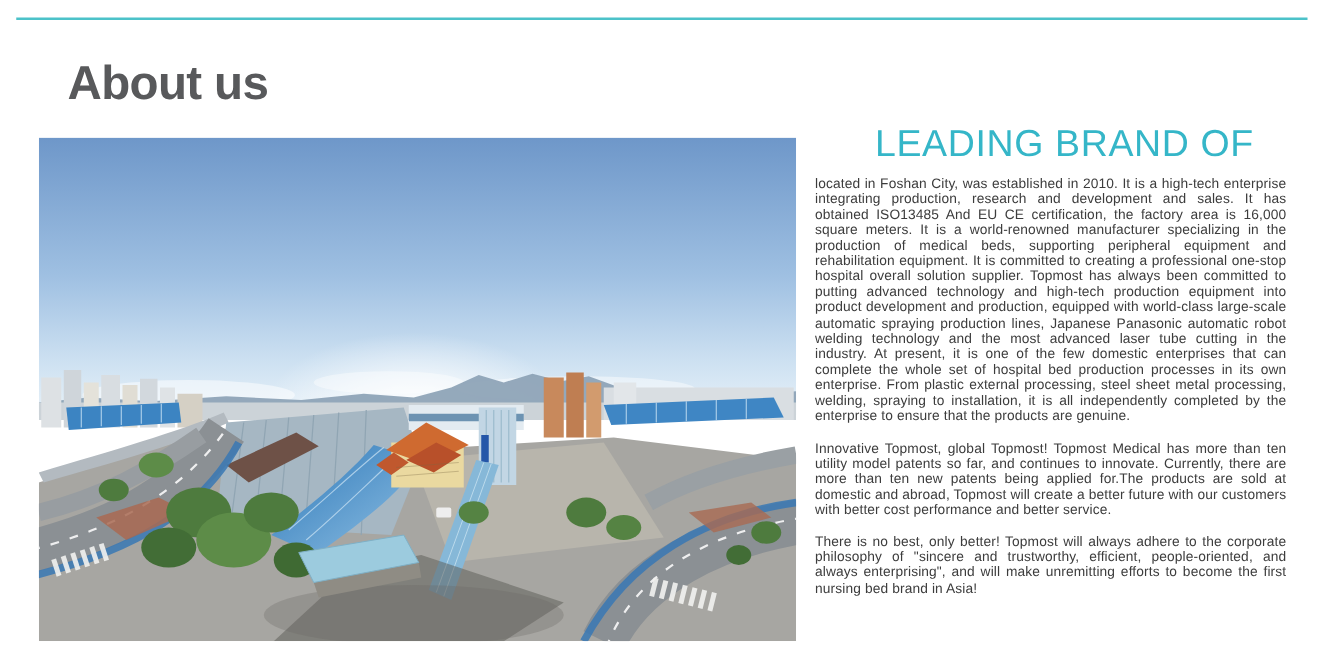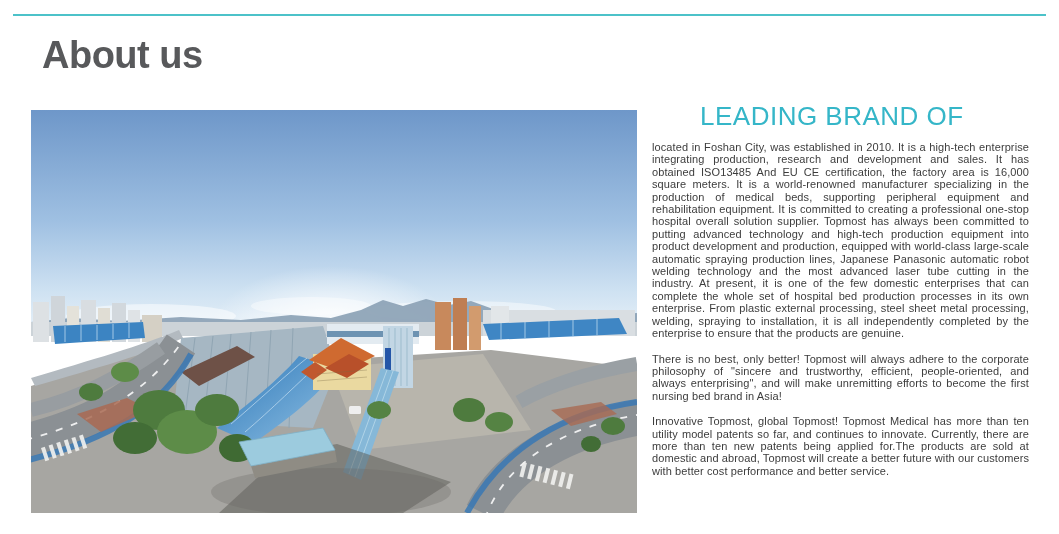--- a/index.html
+++ b/index.html
@@ -5,34 +5,34 @@
   html,body{margin:0;padding:0;background:#ffffff;}
   .page{
     position:relative;width:1059px;height:534px;background:#ffffff;
     font-family:"Liberation Sans",sans-serif;overflow:hidden;
   }
   .top-rule{
     position:absolute;left:13px;right:13px;top:14px;height:2px;
     background:#4cc2c9;
   }
   .page-title{
-    position:absolute;left:42px;top:34px;margin:0;
+    position:absolute;left:42px;top:34px;margin:12px;
     font-size:38px;font-weight:bold;letter-spacing:-0.5px;color:#58595b;
   }
   .panorama{
     position:absolute;left:31px;top:110px;width:606px;height:403px;margin:0;
     overflow:hidden;
   }
   .panorama svg{display:block;width:606px;height:403px;}
   .content-col{
     position:absolute;left:652px;top:104px;width:377px;
   }
   .section-heading{
     margin:0 0 13px 48px;
-    font-size:26px;line-height:24px;font-weight:400;letter-spacing:0.5px;
+    font-size:30px;line-height:24px;font-weight:400;letter-spacing:0.5px;
     color:#35b6c8;
   }
   .content-col p{
     margin:13px 0 12px 0;
     font-size:11px;line-height:12.4px;letter-spacing:0.1px;
     color:#3c3c3c;text-align:justify;
   }
 </style>
 </head>
 <body>
@@ -179,17 +179,17 @@
       <polygon points="220,356 304,340 306,352 224,368" fill="#8f8c84"></polygon>
       <polygon points="208,332 292,318 304,340 220,356" fill="#9ccbde" stroke="#7fb0c6" stroke-width="0.8"></polygon>
     </svg>
   </figure>
 
   <section class="content-col">
     <h2 class="section-heading">
       <div>LEADING BRAND OF</div>
     </h2>
     <p>located in Foshan City, was established in 2010.  It is a high-tech enterprise integrating production, research and development and sales. It has obtained ISO13485 And EU CE certification, the  factory area is 16,000 square meters. It is a world-renowned manufacturer specializing in the production of medical beds, supporting peripheral equipment and rehabilitation equipment. It is committed to creating a professional one-stop hospital overall solution supplier. Topmost has always been committed to putting advanced technology and high-tech production equipment into product development and production, equipped with world-class large-scale automatic spraying production lines, Japanese Panasonic automatic robot welding technology and the most advanced laser tube cutting in the industry. At present, it is one of the few domestic enterprises that can complete the whole set of hospital bed production processes in its own enterprise. From plastic external processing, steel sheet metal processing, welding, spraying to installation, it is all independently completed by the enterprise to ensure that the products are genuine.</p>
+    <p>Innovative Topmost, global Topmost! Topmost Medical has more than ten utility model patents so far, and continues to innovate. Currently, there are more than ten new patents being applied for.The products are sold at domestic  and abroad, Topmost will create a better future with our customers with better cost performance and better service.</p>
     <p>There is no best, only better! Topmost will always adhere to the corporate philosophy of "sincere and trustworthy, efficient, people-oriented, and always enterprising", and will make unremitting efforts to become the first nursing bed brand in Asia!</p>
-    <p>Innovative Topmost, global Topmost! Topmost Medical has more than ten utility model patents so far, and continues to innovate. Currently, there are more than ten new patents being applied for.The products are sold at domestic  and abroad, Topmost will create a better future with our customers with better cost performance and better service.</p>
   </section>
 
 </div>
 
 </body></html>

